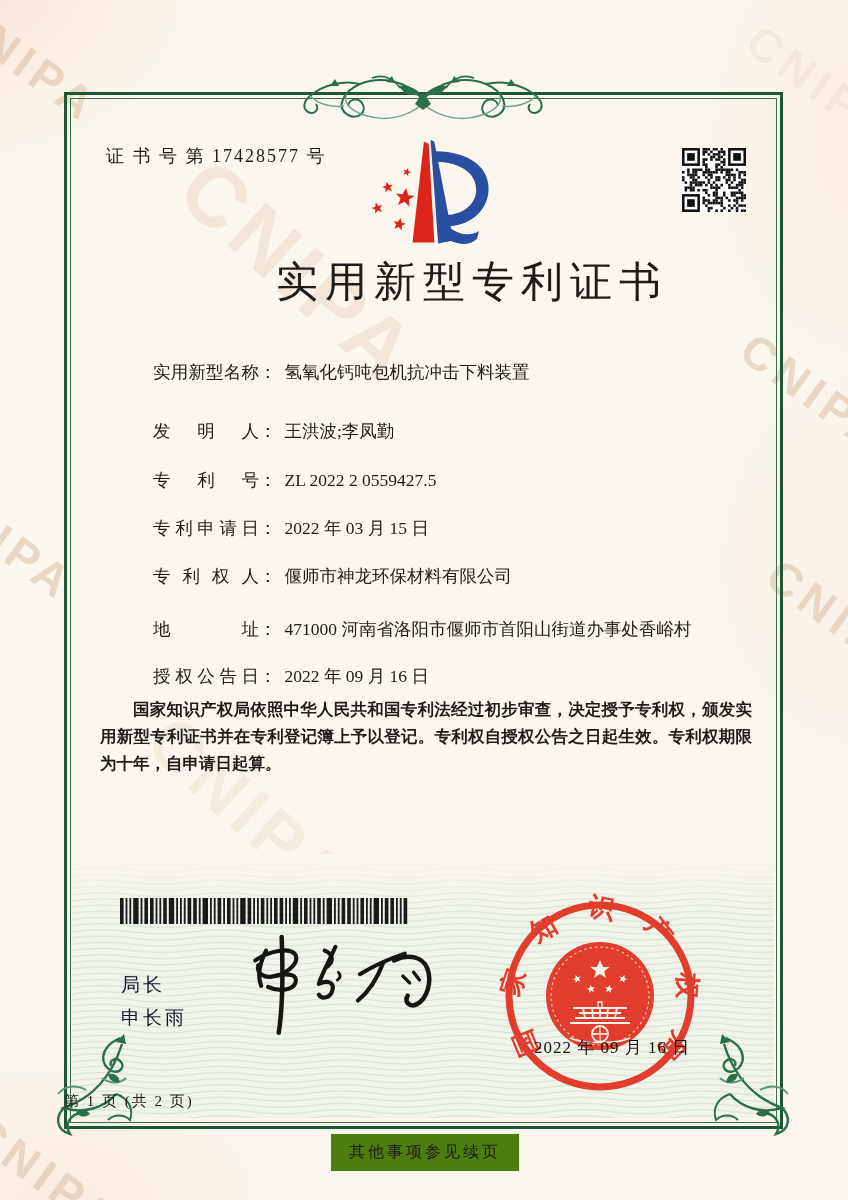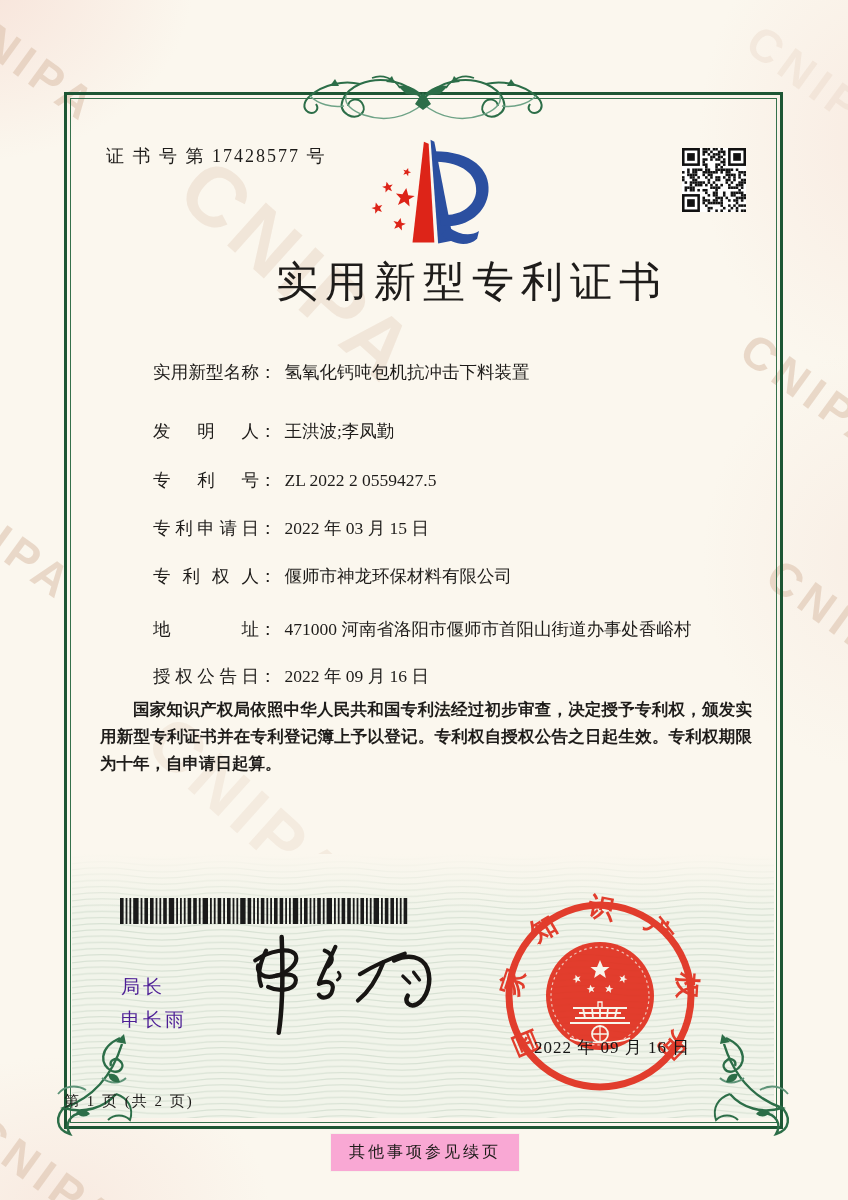--- a/index.html
+++ b/index.html
@@ -52,27 +52,27 @@
   .lbl{display:inline-block;width:106px;text-align:justify;text-align-last:justify;vertical-align:bottom;margin-left:35px;}
   .colon{margin-right:8px;}
   .pair2{position:absolute;left:322px;top:0;}
   
   .paras{left:100px;top:696px;width:652px;z-index:4;
     font-size:16.5px;line-height:27px;text-align:justify;font-weight:bold;}
   .paras p{margin:0;text-indent:2em;}
   
   .barcode{left:120px;top:898px;z-index:4;}
   .signer{left:121px;top:970px;z-index:4;
-    font-family:Liberation Sans, sans-serif;
-    font-size:19px;line-height:33px;letter-spacing:3px;color:#4c1d95;}
+    font-family:Liberation Mono, monospace;
+    font-size:19px;line-height:33px;letter-spacing:3px;color:#0f172a;}
   .sig{left:225px;top:920px;z-index:5;}
   .seal{left:490px;top:886px;z-index:4;opacity:.93;}
   .seal-date{left:534px;top:1036px;z-index:6;font-size:17px;letter-spacing:1px;color:#141414;}
   .pagefoot{left:64px;top:1092px;width:651px;text-align:left;z-index:4;font-size:15px;letter-spacing:2px;}
-  .contnote{left:331px;top:1134px;z-index:4;background:#f9a8d4;
+  .contnote{left:331px;top:1134px;z-index:4;background:#4d7c0f;
     padding:8px 18px;font-size:16px;letter-spacing:3px;box-shadow:0 0 0 1px rgba(0,0,0,0.02);}
   .orn{z-index:4;}
 </style>
 </head>
 <body>
 
 <div class="abs blush"></div>
 
 <div class="abs wm" style="left:-28px;top:-10px;font-size:46px;transform:rotate(36deg);">CNIPA</div>
 <div class="abs wm" style="left:225px;top:140px;font-size:84px;transform:rotate(42deg);opacity:.55;">CNIPA</div>

